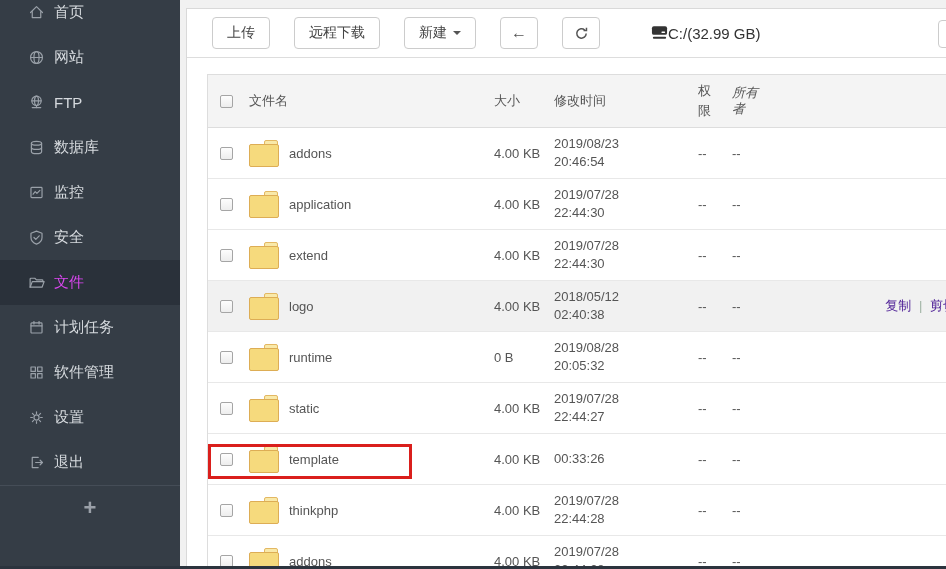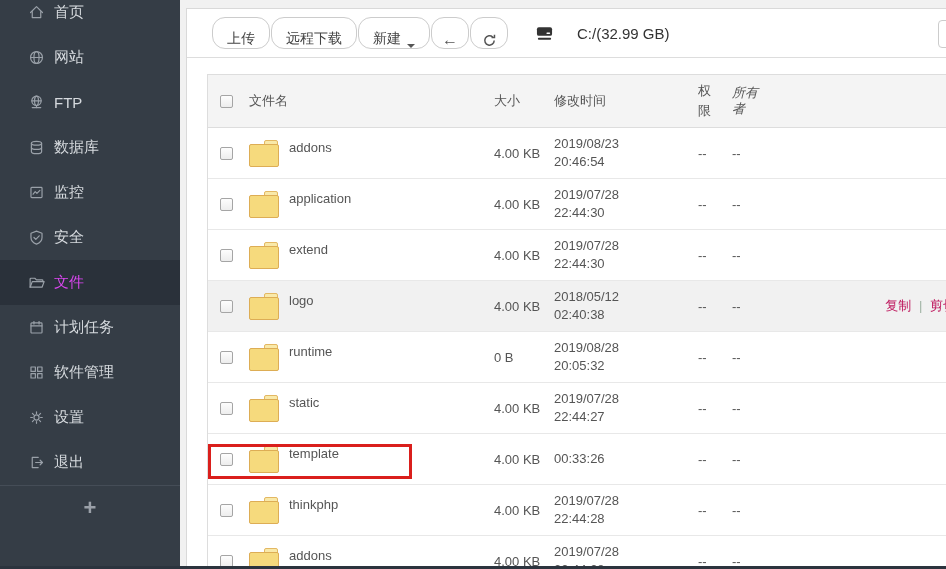--- a/index.html
+++ b/index.html
@@ -19,55 +19,55 @@
   .nav-item .icn svg{stroke:#9aa1a9;fill:none;stroke-width:1.4;stroke-linecap:round;stroke-linejoin:round;}
   .add-zone{border-top:1px solid #454d57;height:44px;display:flex;align-items:center;justify-content:center;}
   .add-btn{color:#9aa0a8;font-size:22px;font-weight:bold;cursor:pointer;line-height:1;}
   
   .bottom-bar{position:absolute;left:0;bottom:0;width:946px;height:3px;background:#2c343e;z-index:9;}
   
   .panel{position:absolute;left:186px;top:8px;width:774px;height:560px;background:#ffffff;
     border-top:1px solid #d9d9d9;border-left:1px solid #d9d9d9;z-index:1;}
   
   .toolbar{height:48px;border-bottom:1px solid #ddd;display:flex;align-items:center;padding-left:25px;position:relative;}
-  .btn{height:32px;border:1px solid #ccc;border-radius:13px;background:#fff;color:#444;
-    font-size:14px;padding:0 14px;margin-right:1px;display:inline-flex;align-items:flex-end;gap:6px;cursor:pointer;
+  .btn{height:32px;border:1px solid #ccc;border-radius:4px;background:#fff;color:#444;
+    font-size:14px;padding:0 14px;margin-right:24px;display:inline-flex;align-items:center;gap:6px;cursor:pointer;
     font-family:inherit;}
   .btn-sq{width:38px;padding:0;justify-content:center;}
   .caret{width:0;height:0;border-left:4px solid transparent;border-right:4px solid transparent;border-top:4px solid #555;display:inline-block;}
   .arrow-glyph{font-size:16px;color:#555;line-height:1;}
-  .disk{display:flex;align-items:center;gap:24px;margin-left:27px;font-size:15px;color:#333;}
+  .disk{display:flex;align-items:flex-start;gap:0;margin-left:27px;font-size:15px;color:#333;}
   .search-frag{position:absolute;left:751px;top:11px;width:90px;height:26px;border:1px solid #ccc;
     border-radius:4px;background:#fff;font-size:12px;padding:0 6px;outline:none;}
   
   .tablewrap{margin:16px 0 0 20px;width:760px;border:1px solid #ddd;position:relative;background:#fff;}
   .thead{display:flex;align-items:center;height:52px;background:#f4f4f4;border-bottom:1px solid #ddd;
     font-size:13px;color:#555;}
   .trow{display:flex;align-items:center;height:50px;border-bottom:1px solid #e8e8e8;font-size:13px;color:#555;
     position:relative;background:#fff;}
   .trow.hover{background:#f1f1f1;}
   .c-check{flex:0 0 38px;display:flex;align-items:center;padding-left:12px;box-sizing:border-box;}
-  .c-name{flex:0 0 246px;display:flex;padding-left:3px;box-sizing:border-box;gap:10px;}
+  .c-name{flex:0 0 246px;display:flex;align-items:center;padding-left:3px;box-sizing:border-box;gap:10px;}
   .c-size{flex:0 0 62px;padding-left:2px;box-sizing:border-box;}
   .c-date{flex:0 0 140px;box-sizing:border-box;line-height:18px;}
   .c-perm{flex:0 0 36px;padding-left:4px;box-sizing:border-box;line-height:17px;}
   .c-owner{flex:0 0 44px;padding-left:2px;box-sizing:border-box;line-height:17px;}
   .c-actions{flex:1;text-align:right;padding-right:12px;box-sizing:border-box;white-space:nowrap;}
   .hdr-wrap-perm{display:inline-block;width:15px;line-height:20px;}
   .hdr-wrap-owner{display:inline-block;width:29px;line-height:16px;font-style:italic;}
   input[type=checkbox]{appearance:none;-webkit-appearance:none;width:13px;height:13px;margin:0;
     border:1px solid #a5a5a5;border-radius:2px;background:linear-gradient(#fdfdfd,#ededed);cursor:pointer;}
   
   .folder{position:relative;width:30px;height:27px;flex:0 0 30px;}
   .folder .tab{position:absolute;top:0;right:1px;width:12px;height:9px;background:#f9e9a9;
     border:1px solid #e3b863;border-radius:2px 2px 0 0;}
   .folder .body{position:absolute;top:4px;left:0;width:28px;height:21px;background:#f6da7d;
     border:1px solid #ddad55;border-radius:2px;}
   
-  .action-link{color:#be185d;cursor:pointer;}
+  .action-link{color:#4c1d95;cursor:pointer;}
   .sep{color:#9fb3a4;margin:0 4px;}
   .trow:not(.has-actions) .c-actions{display:none;}
   
   .trow.annotated::after{content:"";position:absolute;left:0;top:10px;width:198px;height:29px;
     border:3px solid #da1f1c;pointer-events:none;}
   .dateline{display:block;}
 </style>
 </head>
 <body>
 

